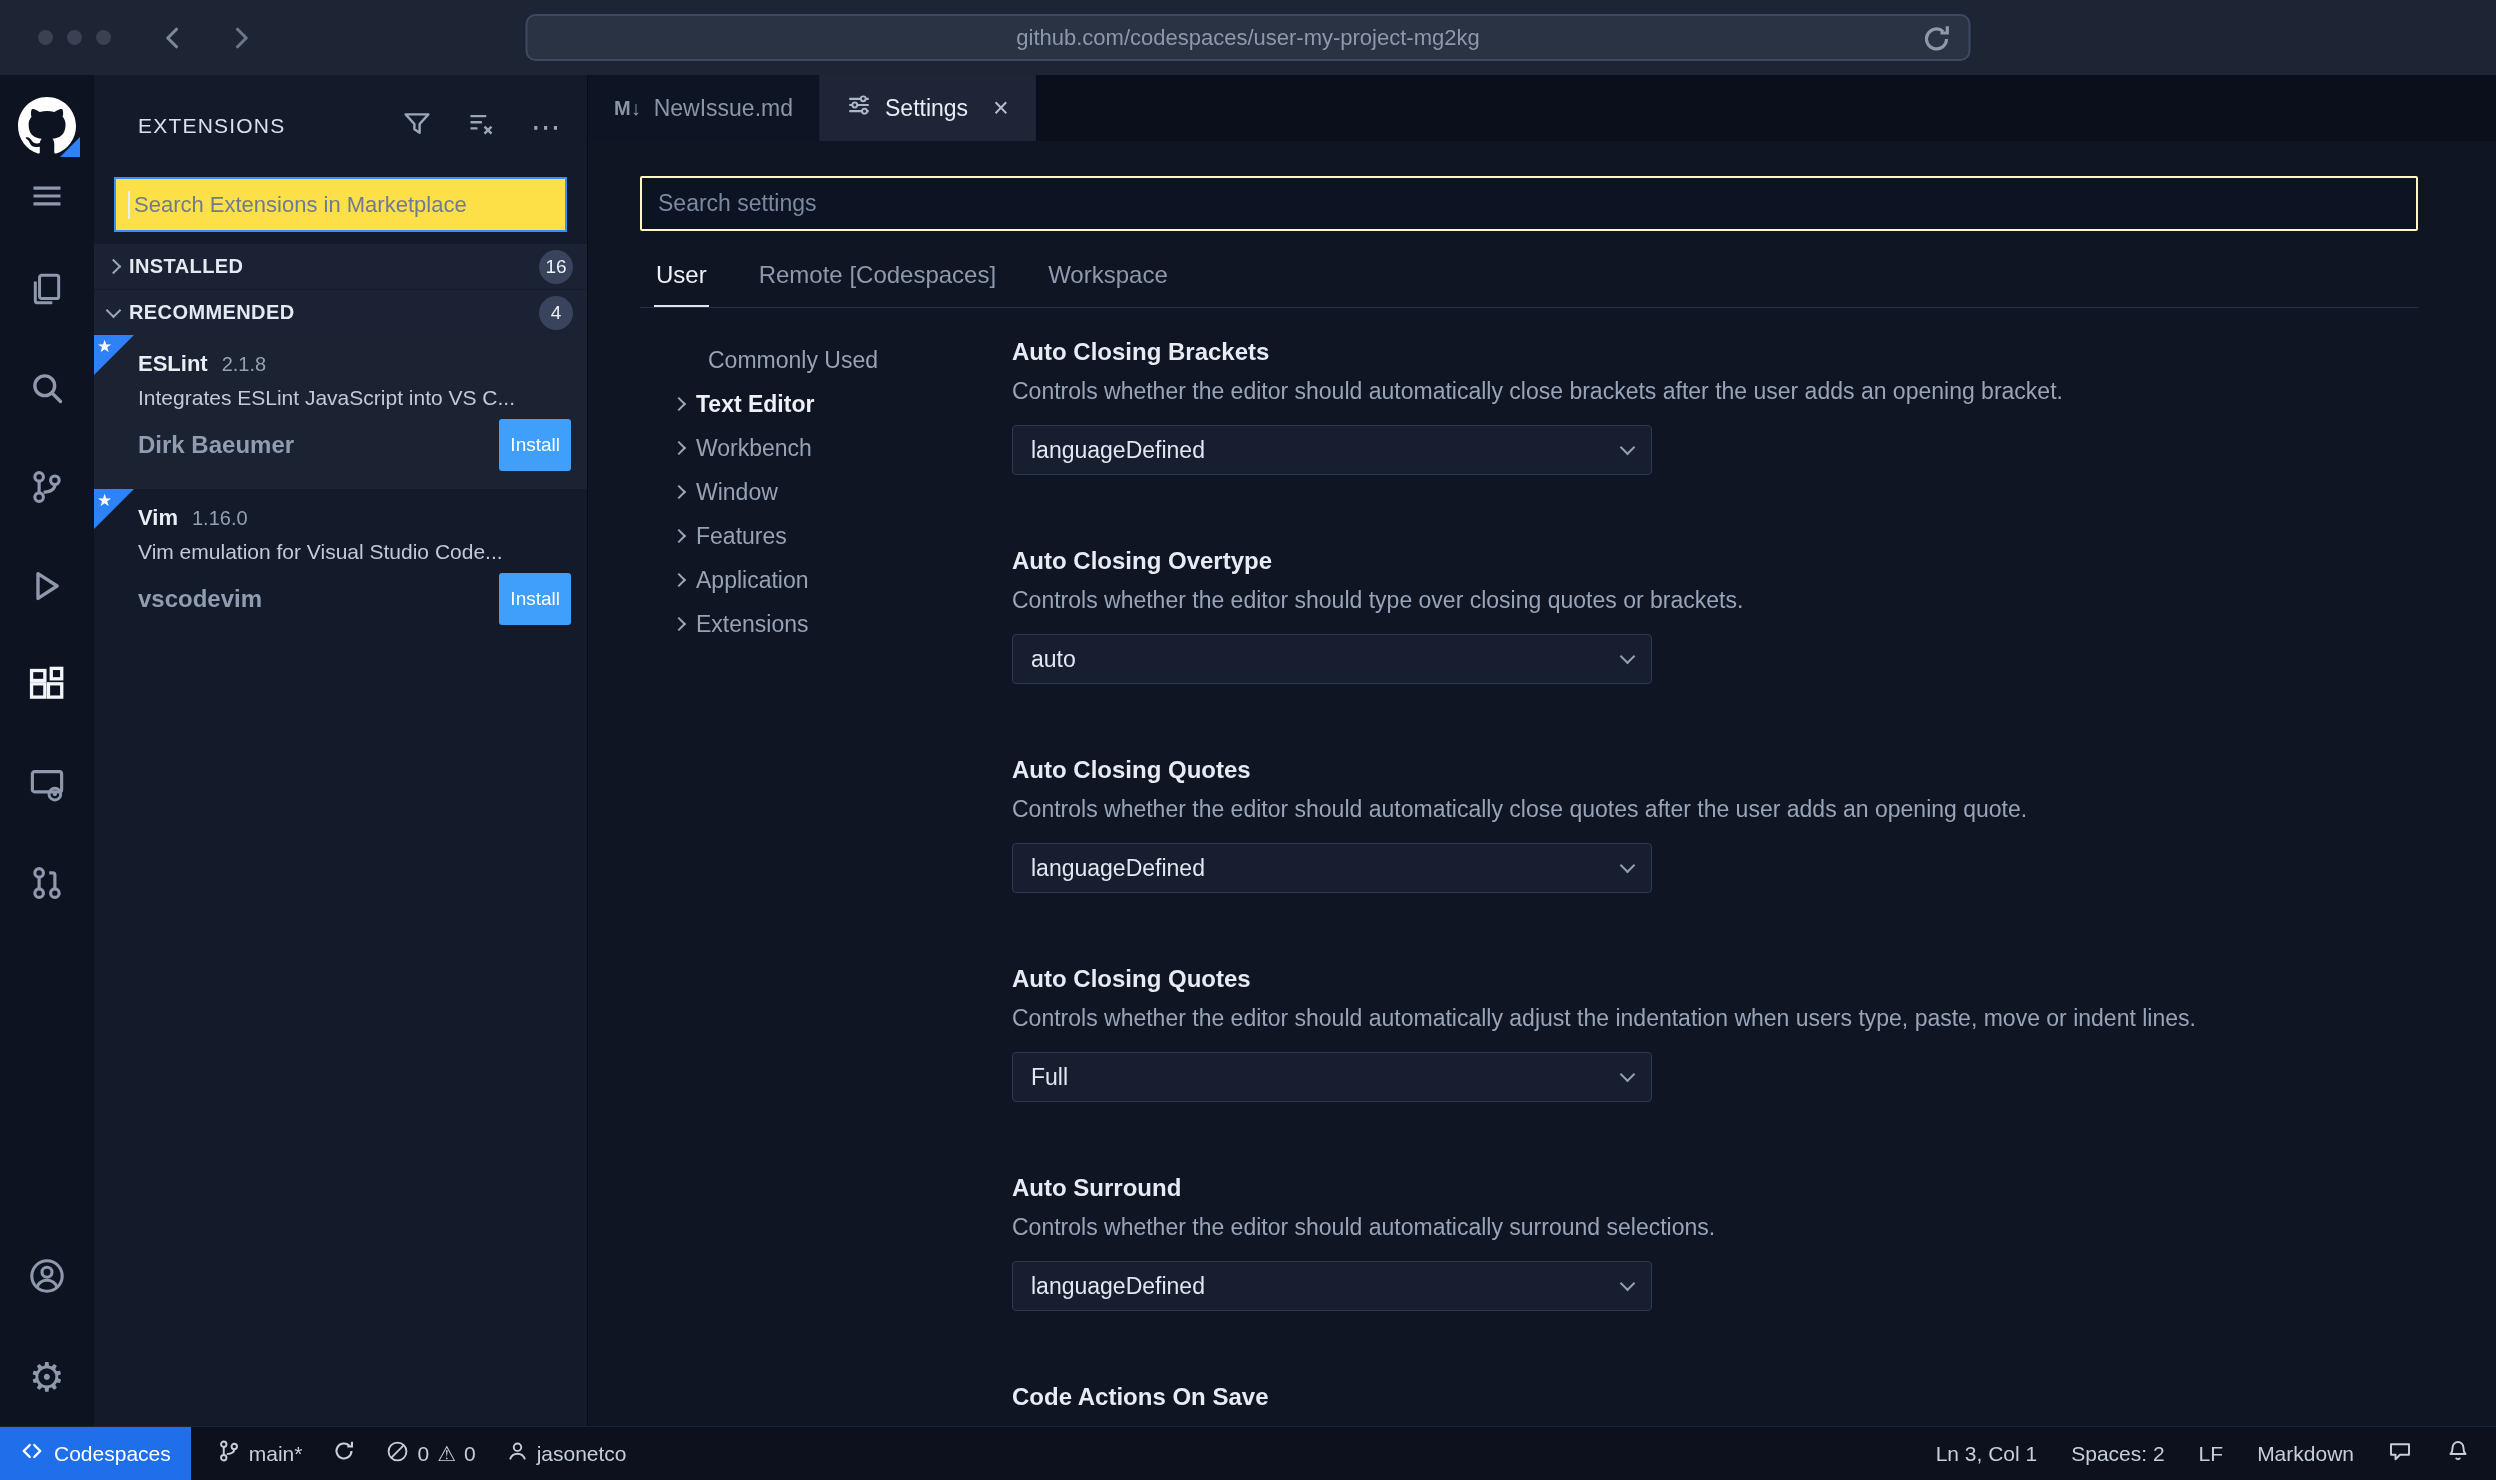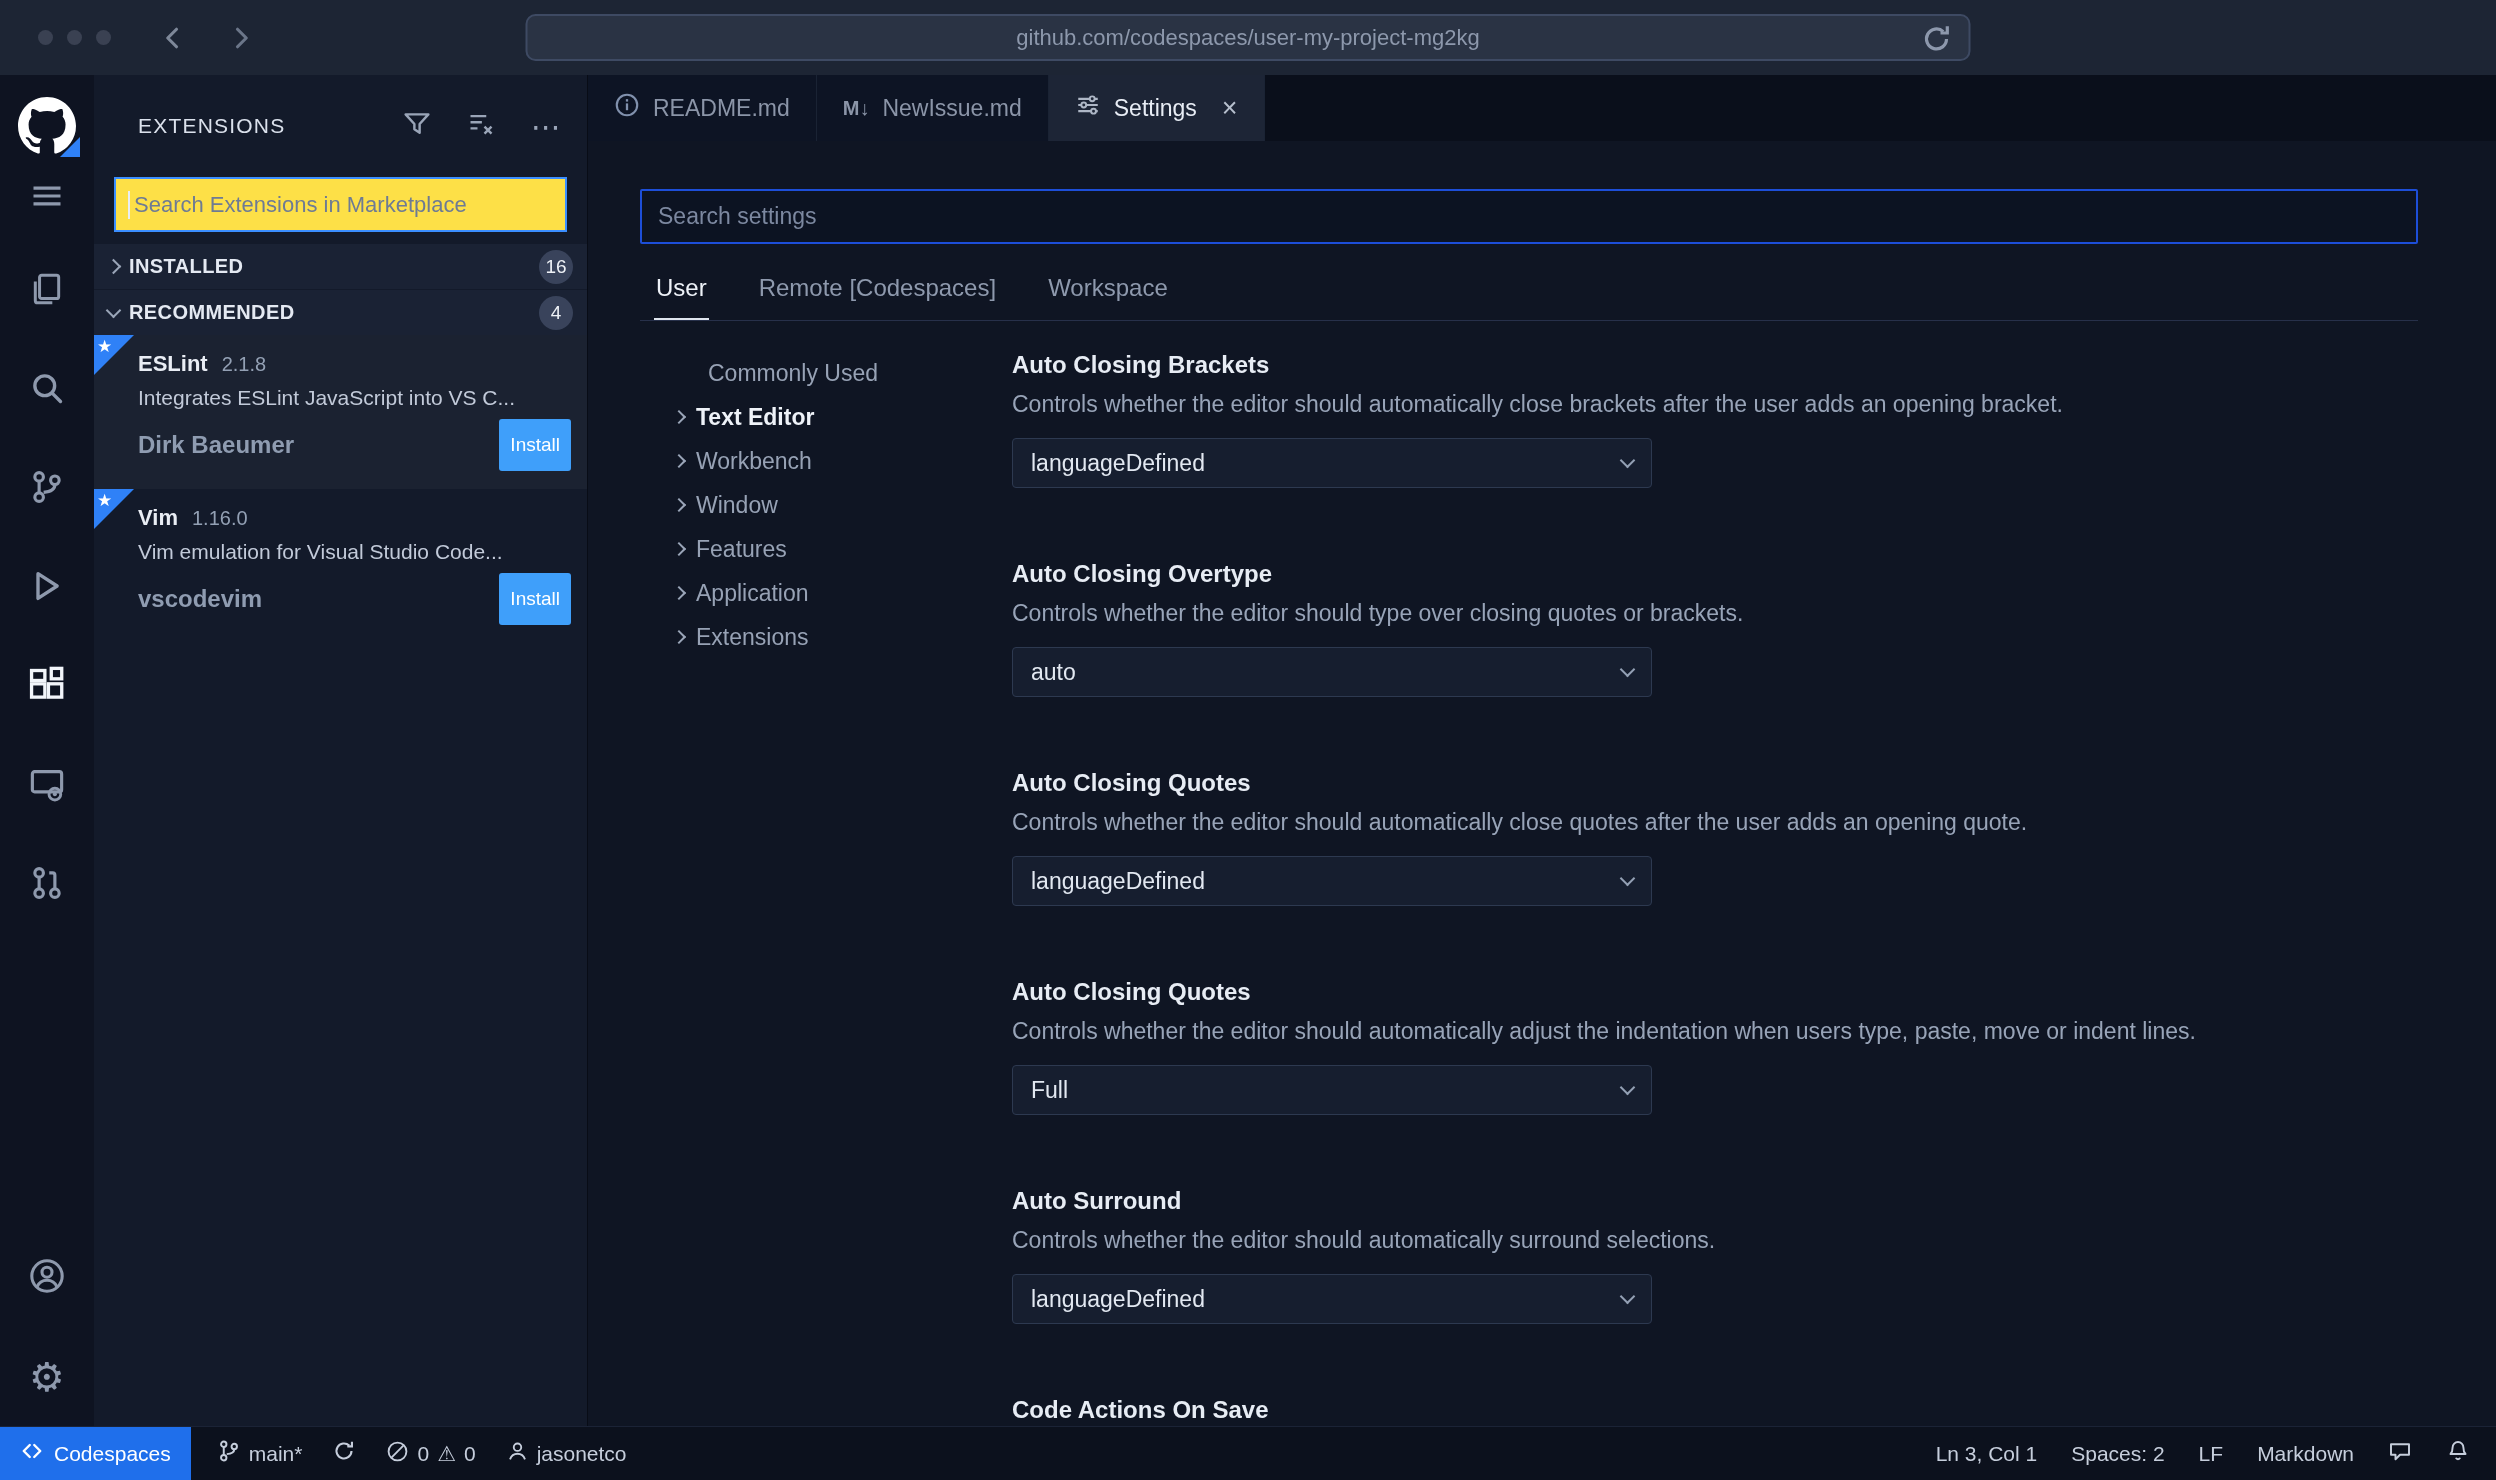--- a/index.html
+++ b/index.html
@@ -73,21 +73,21 @@
   
   .editor { flex:1; min-width:0; display:flex; flex-direction:column; background:#0f1523; }
   .tabstrip { flex:0 0 66px; background:#0a0f1b; display:flex; }
   .tab { display:flex; align-items:center; gap:13px; padding:0 26px; font-size:23px; color:#8b95a8;
     background:#0d1424; border-right:1px solid #1a2334; }
   .tab.active { background:#1d2536; color:#e8edf5; }
   .tab-close { margin-left:12px; font-size:27px; color:#b6bfcd; line-height:1; }
   .md-glyph { font-size:20px; font-weight:bold; color:#8b95a8; }
 
   .settings { flex:1; min-height:0; padding:0 78px 0 52px; display:flex; flex-direction:column; overflow:hidden; }
-  .settings-search { margin-top:48px; flex:0 0 55px; border:2px solid #1d4ed8; background:#0c1322; border-radius:2px;
+  .settings-search { margin-top:35px; flex:0 0 55px; border:2px solid #fef9c3; background:#0c1322; border-radius:2px;
     display:flex; align-items:center; padding:0 16px; font-size:23px; color:#7c88a0; }
   .scopes { display:flex; gap:48px; margin-top:24px; padding-left:14px; border-bottom:1px solid #27304a; }
   .scope { font-size:24px; color:#8e99ad; padding:6px 2px 16px; border-bottom:2px solid transparent; }
   .scope.active { color:#eef2f8; border-bottom-color:#dfe5ee; }
   .settings-content { display:flex; margin-top:30px; flex:1; min-height:0; }
   .toc { flex:0 0 372px; padding-left:34px; }
   .toc-row { height:44px; display:flex; align-items:center; gap:12px; font-size:23px; color:#97a2b5; }
   .toc-row .chev { width:10px; height:10px; }
   .toc-spacer { width:22px; flex:0 0 22px; }
   .toc-row.active { color:#eef2f8; font-weight:bold; }
@@ -295,30 +295,20 @@
         <div class="ext-meta">
           <span class="ext-author">vscodevim</span>
           <span class="install-btn">Install</span>
         </div>
       </div>
     </div>
 
     <div class="editor">
       <div class="tabstrip">
         <div class="tab">
-          <span style="color:#8191ad">
-            <svg width="26" height="26" viewBox="0 0 16 16">
-                <circle cx="8" cy="8" r="6.3" fill="none" stroke="currentColor" stroke-width="1.3"></circle>
-                <rect x="7.3" y="7" width="1.4" height="4.2" fill="currentColor"></rect>
-                <rect x="7.3" y="4.4" width="1.4" height="1.5" fill="currentColor"></rect>
-              </svg>
-          </span>
-          <span>README.md</span>
-        </div>
-        <div class="tab">
           <span class="md-glyph">M↓</span>
           <span>NewIssue.md</span>
         </div>
         <div class="tab active">
           <span style="color:#aeb7c6">
             <svg width="26" height="26" viewBox="0 0 16 16">
                 <path d="M2 4.2h12M2 8h12M2 11.8h12" stroke="currentColor" stroke-width="1.3"></path>
                 <circle cx="10.6" cy="4.2" r="1.5" fill="#1d2536" stroke="currentColor" stroke-width="1.2"></circle>
                 <circle cx="5.4" cy="8" r="1.5" fill="#1d2536" stroke="currentColor" stroke-width="1.2"></circle>
                 <circle cx="11.4" cy="11.8" r="1.5" fill="#1d2536" stroke="currentColor" stroke-width="1.2"></circle>

